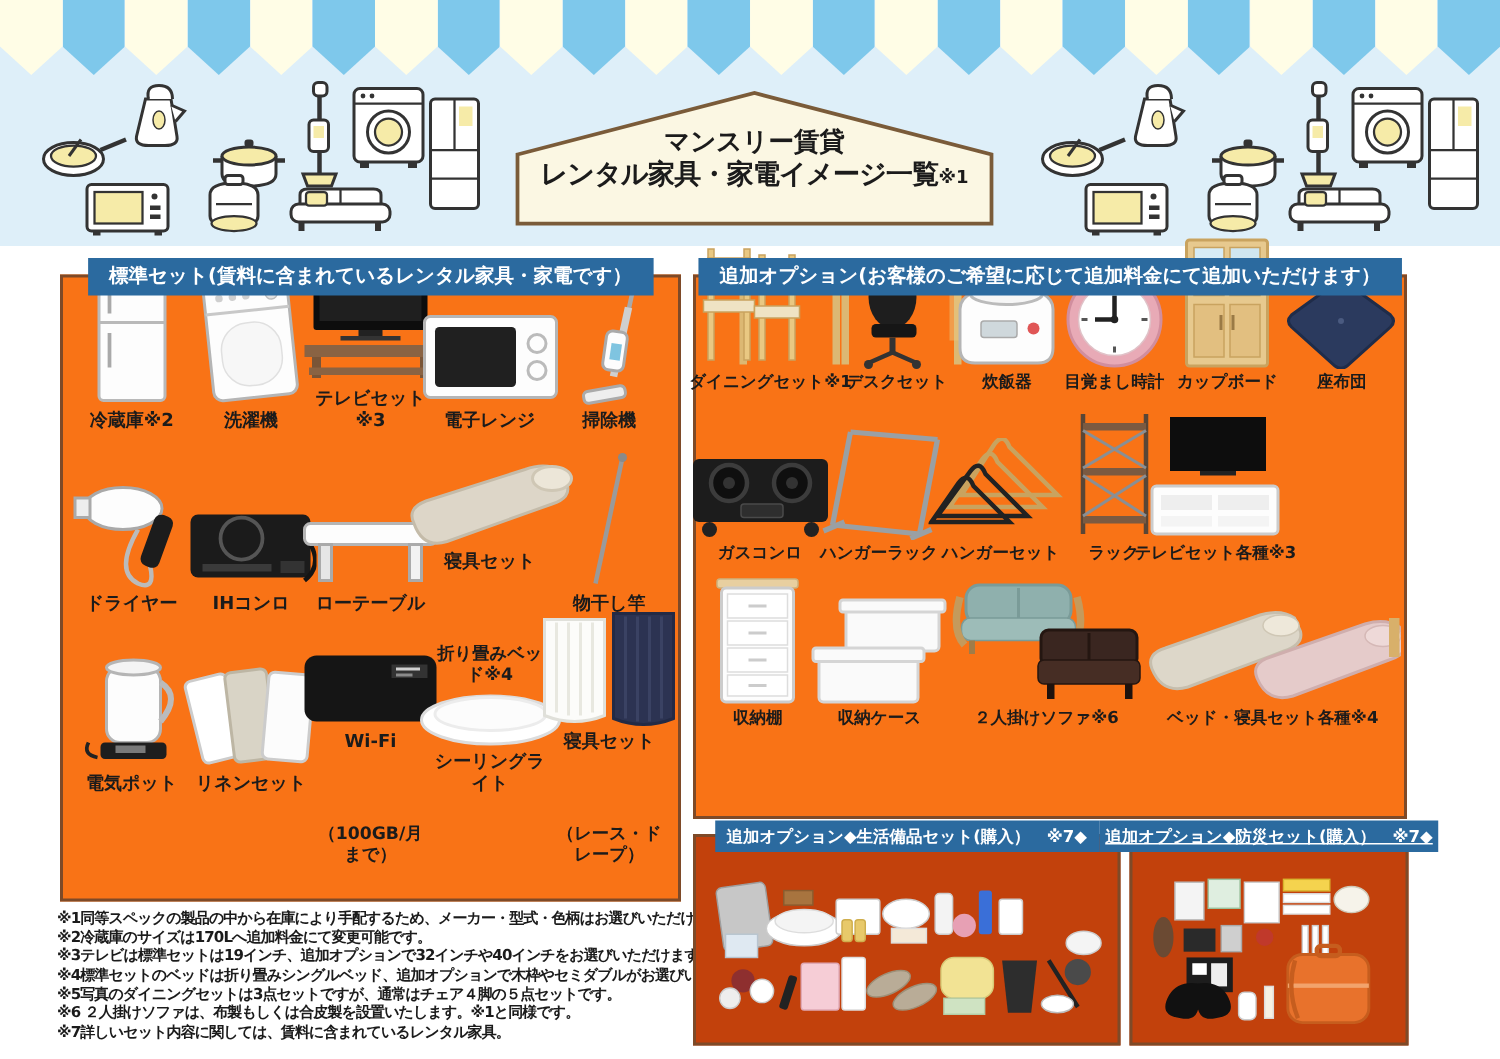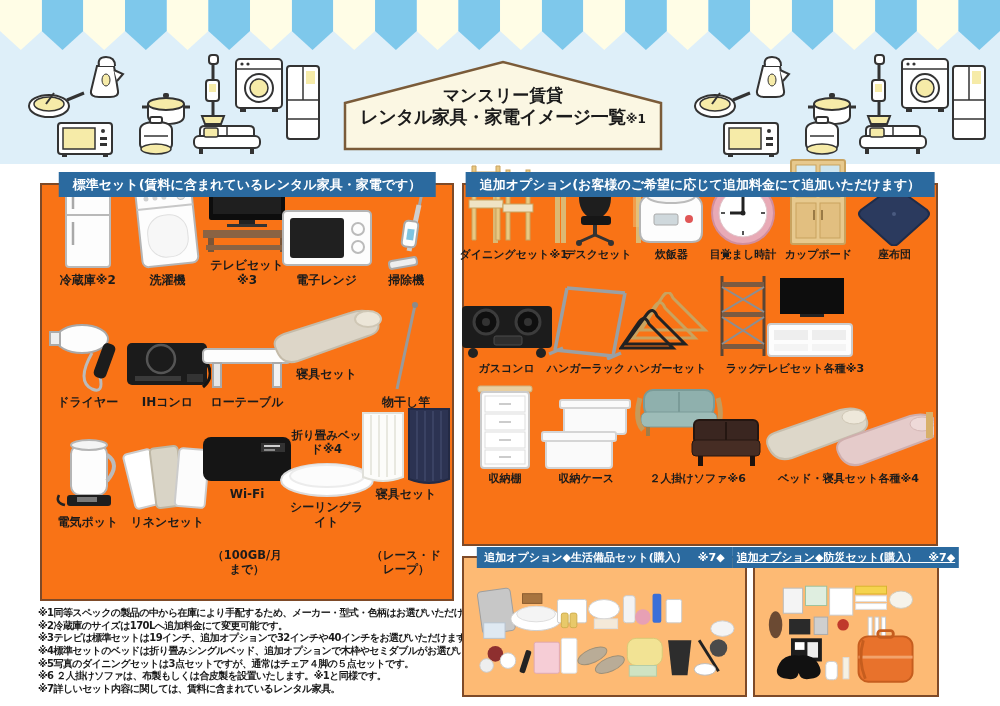--- a/index.html
+++ b/index.html
@@ -33,21 +33,21 @@
   #opt-r3{grid-template-columns:.8fr .95fr 1.45fr 1.8fr;grid-template-rows:106px;padding:4px 4px 0;}
   .cell{display:flex;flex-direction:column;align-items:center;justify-content:flex-end;min-width:0;}
   .pic{flex:1;display:flex;align-items:flex-end;justify-content:center;line-height:0;}
   .lbl{font-weight:bold;font-size:12px;text-align:center;line-height:1.2;margin-top:2px;}
   .lbl .l2{display:block;font-size:11.5px;margin-top:48px;}
   .panel-opt .lbl{font-size:11px;white-space:nowrap;}
   
   .footnotes{position:absolute;left:38px;top:607px;width:450px;}
   .fn{font-size:10px;font-weight:bold;line-height:1.27;letter-spacing:-0.6px;white-space:nowrap;}
   
-  .mini-box{position:absolute;background:#fdba74;border:2.5px solid #7E4A28;}
+  .mini-box{position:absolute;background:#c2410c;border:2.5px solid #7E4A28;}
   #life-box{left:462px;top:556px;width:281px;height:137px;}
   #bousai-box{left:753px;top:556px;width:182px;height:137px;}
   .mini-head{position:absolute;top:-11px;left:50%;transform:translateX(-50%);
       background:#2B6A9F;color:#fff;font-weight:bold;font-size:11px;line-height:1;
       padding:5px 8px;white-space:nowrap;}
   #bousai-box .mini-head{font-size:11px;padding:5px 4px;text-decoration:underline;}
   .collage{position:absolute;left:50%;top:24px;transform:translateX(-50%);line-height:0;}
 </style>
 </head>
 <body>

